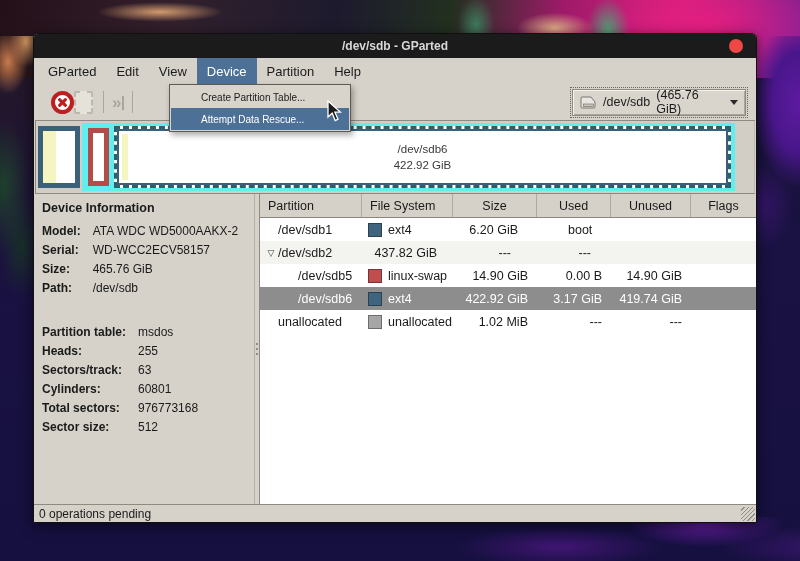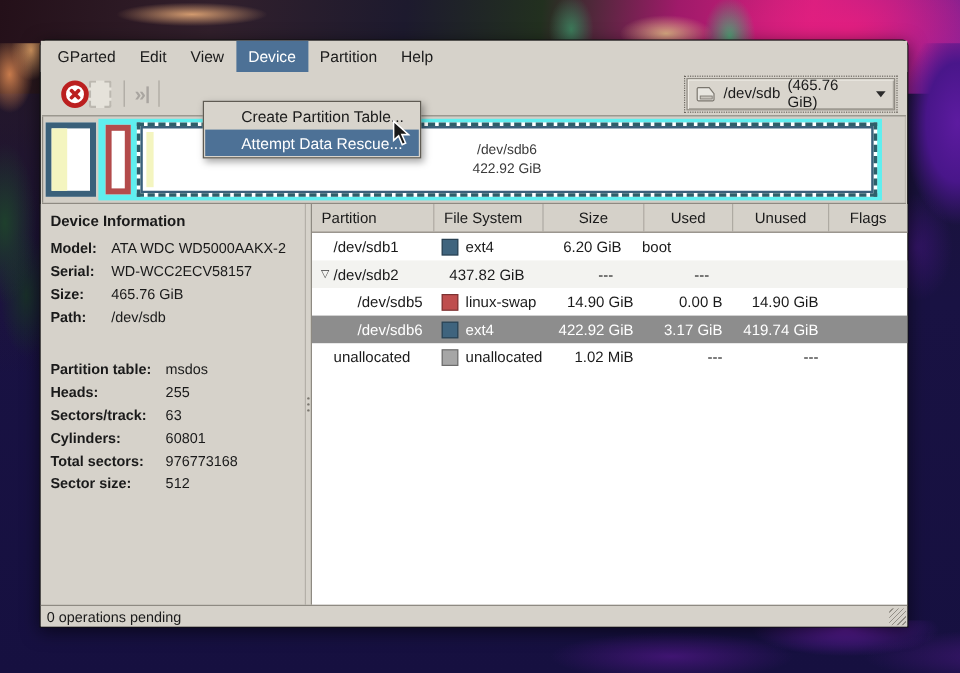--- a/index.html
+++ b/index.html
@@ -74,21 +74,21 @@
     outline:1px dotted #6b675f; outline-offset:1px;
     display:flex; align-items:center; padding:0 7px; gap:6px; font-size:12.5px; color:#1b1b1b; }
   .disk-icon { flex:none; }
   .combo-arrow { margin-left:auto; width:0; height:0; border-left:4px solid transparent;
     border-right:4px solid transparent; border-top:5px solid #2b2b2b; }
 
   
   .dropdown { position:absolute; left:135px; top:50px; width:182px; z-index:30;
     background:#d8d4cc; border:1px solid #5f5b53; box-shadow:2px 3px 6px rgba(0,0,0,.35); padding:1px; }
   .dropdown-item { height:22px; display:flex; align-items:center; padding-left:30px;
-    font-size:13px; color:#1b1b1b; }
+    font-size:10px; color:#1b1b1b; }
   .dropdown-item.highlighted { background:#4d7196; color:#ffffff; }
   .cursor { position:absolute; left:293px; top:66px; z-index:40; }
 
   
   .viz { flex:none; height:74px; margin:0 1px; background:#d2cec6; position:relative;
     border-top:1px solid #8e8a82; border-bottom:1px solid #8e8a82;
     box-shadow:inset 1px 0 0 #8e8a82, inset -1px 0 0 #bdb9b1; }
   .viz-box-sdb1 { position:absolute; left:3px; top:5px; width:42px; height:62px;
     background:#ffffff; border:5px solid #3a607a; }
   .viz-box-sdb1 .used { position:absolute; left:0; top:0; bottom:0; width:13px; background:#f4f5c0; }
@@ -131,38 +131,42 @@
   .row.alt { background:#f3f3f0; }
   .row.selected { background:#8d8d8d; color:#ffffff; }
   .cell { display:flex; align-items:center; height:100%; }
   .cell.c1 { padding-left:4px; }
   .part-text.d1 { margin-left:14px; }
   .part-text.d2 { margin-left:34px; }
   .expander { width:14px; font-size:9px; color:#3a3a3a; display:inline-flex; justify-content:center; }
   .cell.c2 { gap:6px; padding-left:6px; }
   .swatch { width:14px; height:14px; flex:none; border:1px solid rgba(0,0,0,.35); }
   .cell.c3,.cell.c4,.cell.c5 { justify-content:flex-end; padding-right:9px; }
-  .cell.c6 { padding-left:8px; }
+  .cell.c6 { padding-left:8px;margin-left:33px; }
 
   .statusbar { height:18px; flex:none; background:#d6d2ca; border-top:1px solid #8e8a82;
     display:flex; align-items:center; padding:0 5px; font-size:12px; color:#1a1a1a; position:relative; }
   .grip { position:absolute; right:1px; bottom:1px; width:14px; height:14px;
     background:repeating-linear-gradient(135deg, transparent 0 2px, #938f87 2px 3px); }
 </style>
 </head>
 <body>
 
 <div class="screen">
   <div class="art-top"></div>
   <div class="art-left"></div>
   <div class="art-right"></div>
   <div class="art-bottom"></div>
 
   <div class="window">
 
+    <div class="titlebar">
+      <span class="titlebar-text">/dev/sdb - GParted</span>
+      <span class="close-btn"></span>
+    </div>
 
     <div class="menubar">
       <div class="menu-item">GParted</div>
       <div class="menu-item">Edit</div>
       <div class="menu-item">View</div>
       <div class="menu-item active">Device</div>
       <div class="menu-item">Partition</div>
       <div class="menu-item">Help</div>
     </div>
 

